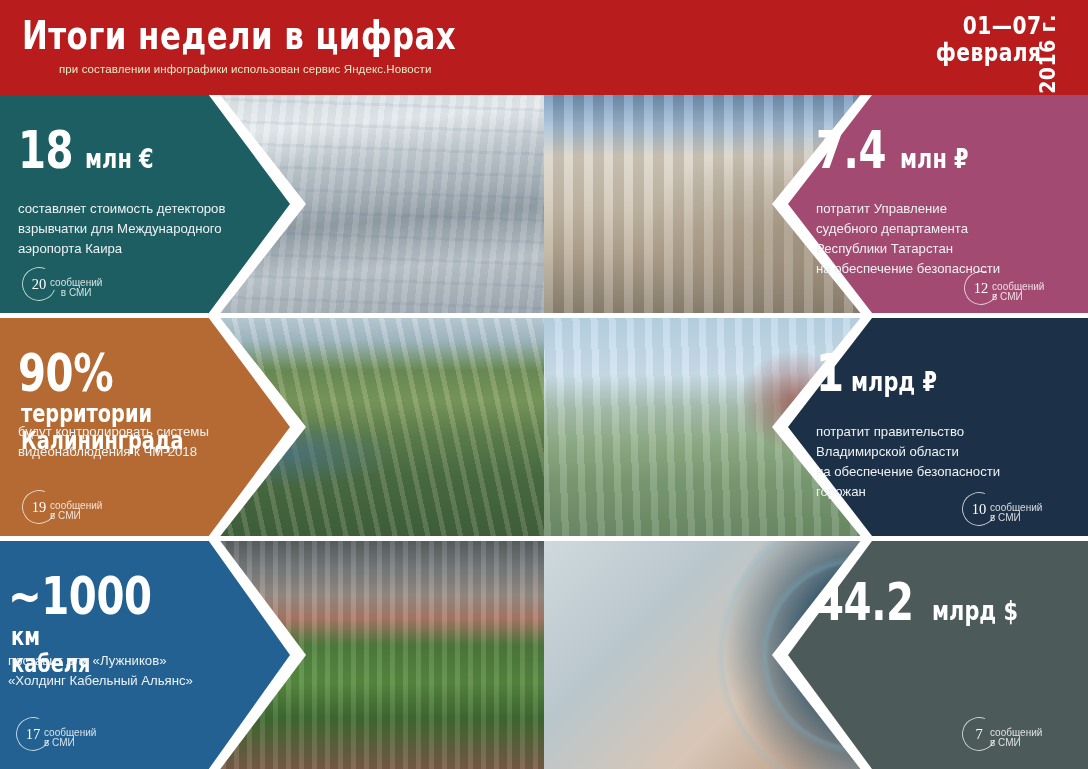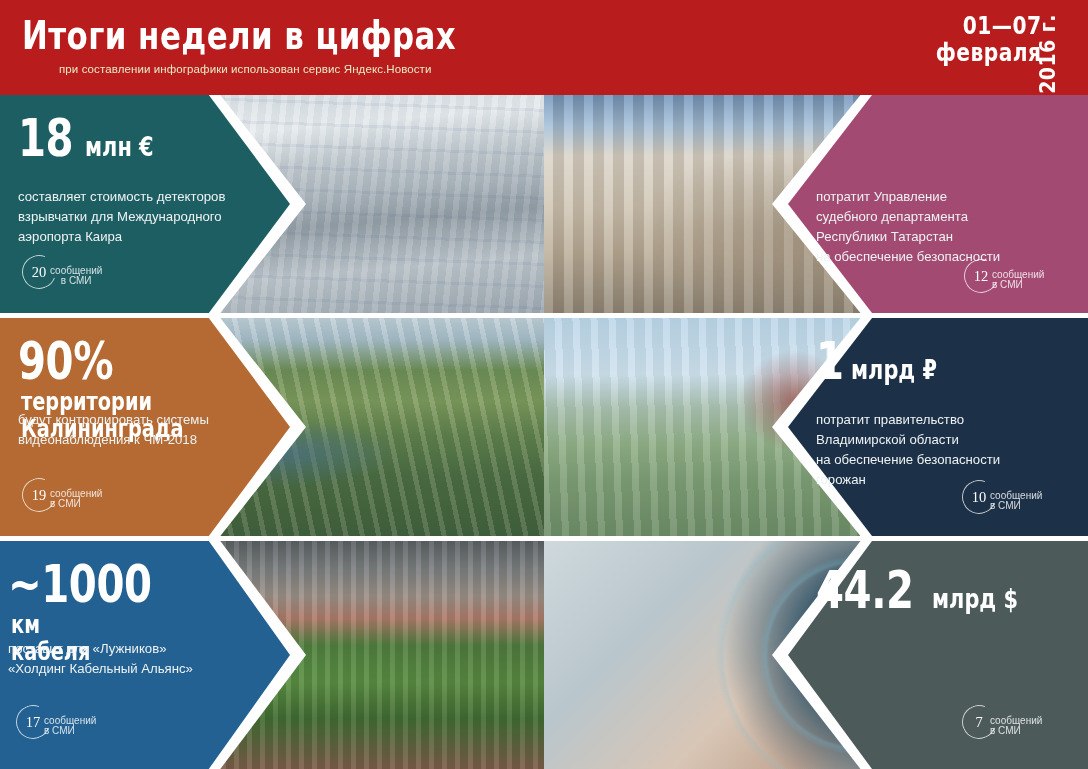--- a/index.html
+++ b/index.html
@@ -114,21 +114,21 @@
   }
   .panel-right-outline {
     position: absolute; right: 0; top: 0;
     width: 316px; height: 100%;
     background: #ffffff;
     -webkit-clip-path: polygon(28% 0, 100% 0, 100% 100%, 28% 100%, 0 50%);
     clip-path: polygon(28% 0, 100% 0, 100% 100%, 28% 100%, 0 50%);
   }
 
   
-  .content { position: absolute; top: 0; height: 100%; }
+  .content { position: absolute; top: 12px; height: 100%; }
   .content.l { left: 18px; width: 252px; }
   .content.r { right: 14px; width: 258px; }
 
   .bignum-wrap {
     position: absolute;
     left: 0; right: 0;
   }
   .l .bignum-wrap { top: 16px; }
   .r .bignum-wrap { top: 16px; }
 
@@ -330,20 +330,26 @@
 в СМИ</div>
         </div>
       </div>
     </div>
 
     <div class="half right">
       <div class="photo ph-court"></div>
       <div class="panel-right-outline"></div>
       <div class="panel-right" style="background:#a34a72"></div>
       <div class="content r">
+        <div class="bignum-wrap">
+          <div class="bignum">
+            <span class="v">7.4</span>
+            <span class="u">млн ₽</span>
+          </div>
+        </div>
         <div class="desc">потратит Управление
 судебного департамента
 Республики Татарстан
 на обеспечение безопасности</div>
         <div class="badge" style="right:14px; bottom:14px;">
           <div class="ring"></div>
           <div class="num">12</div>
           <div class="cap">сообщений
 в СМИ</div>
         </div>

